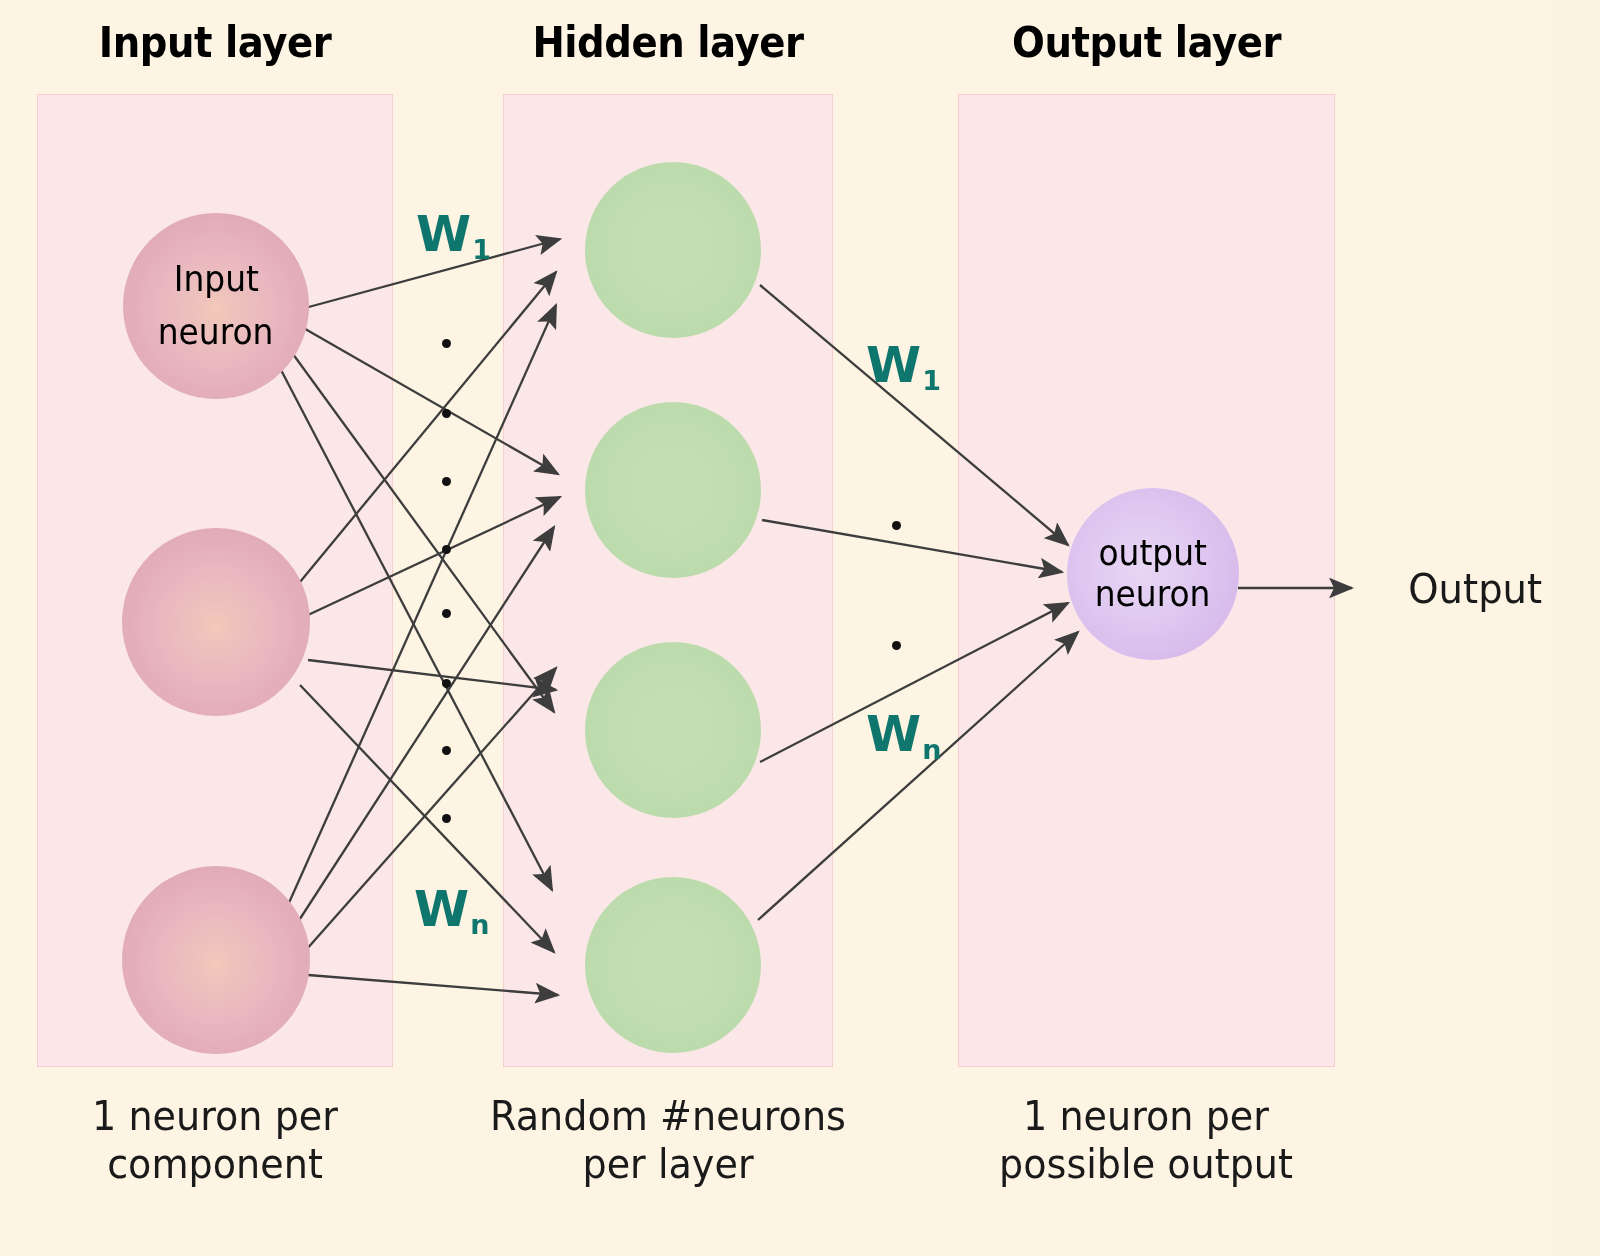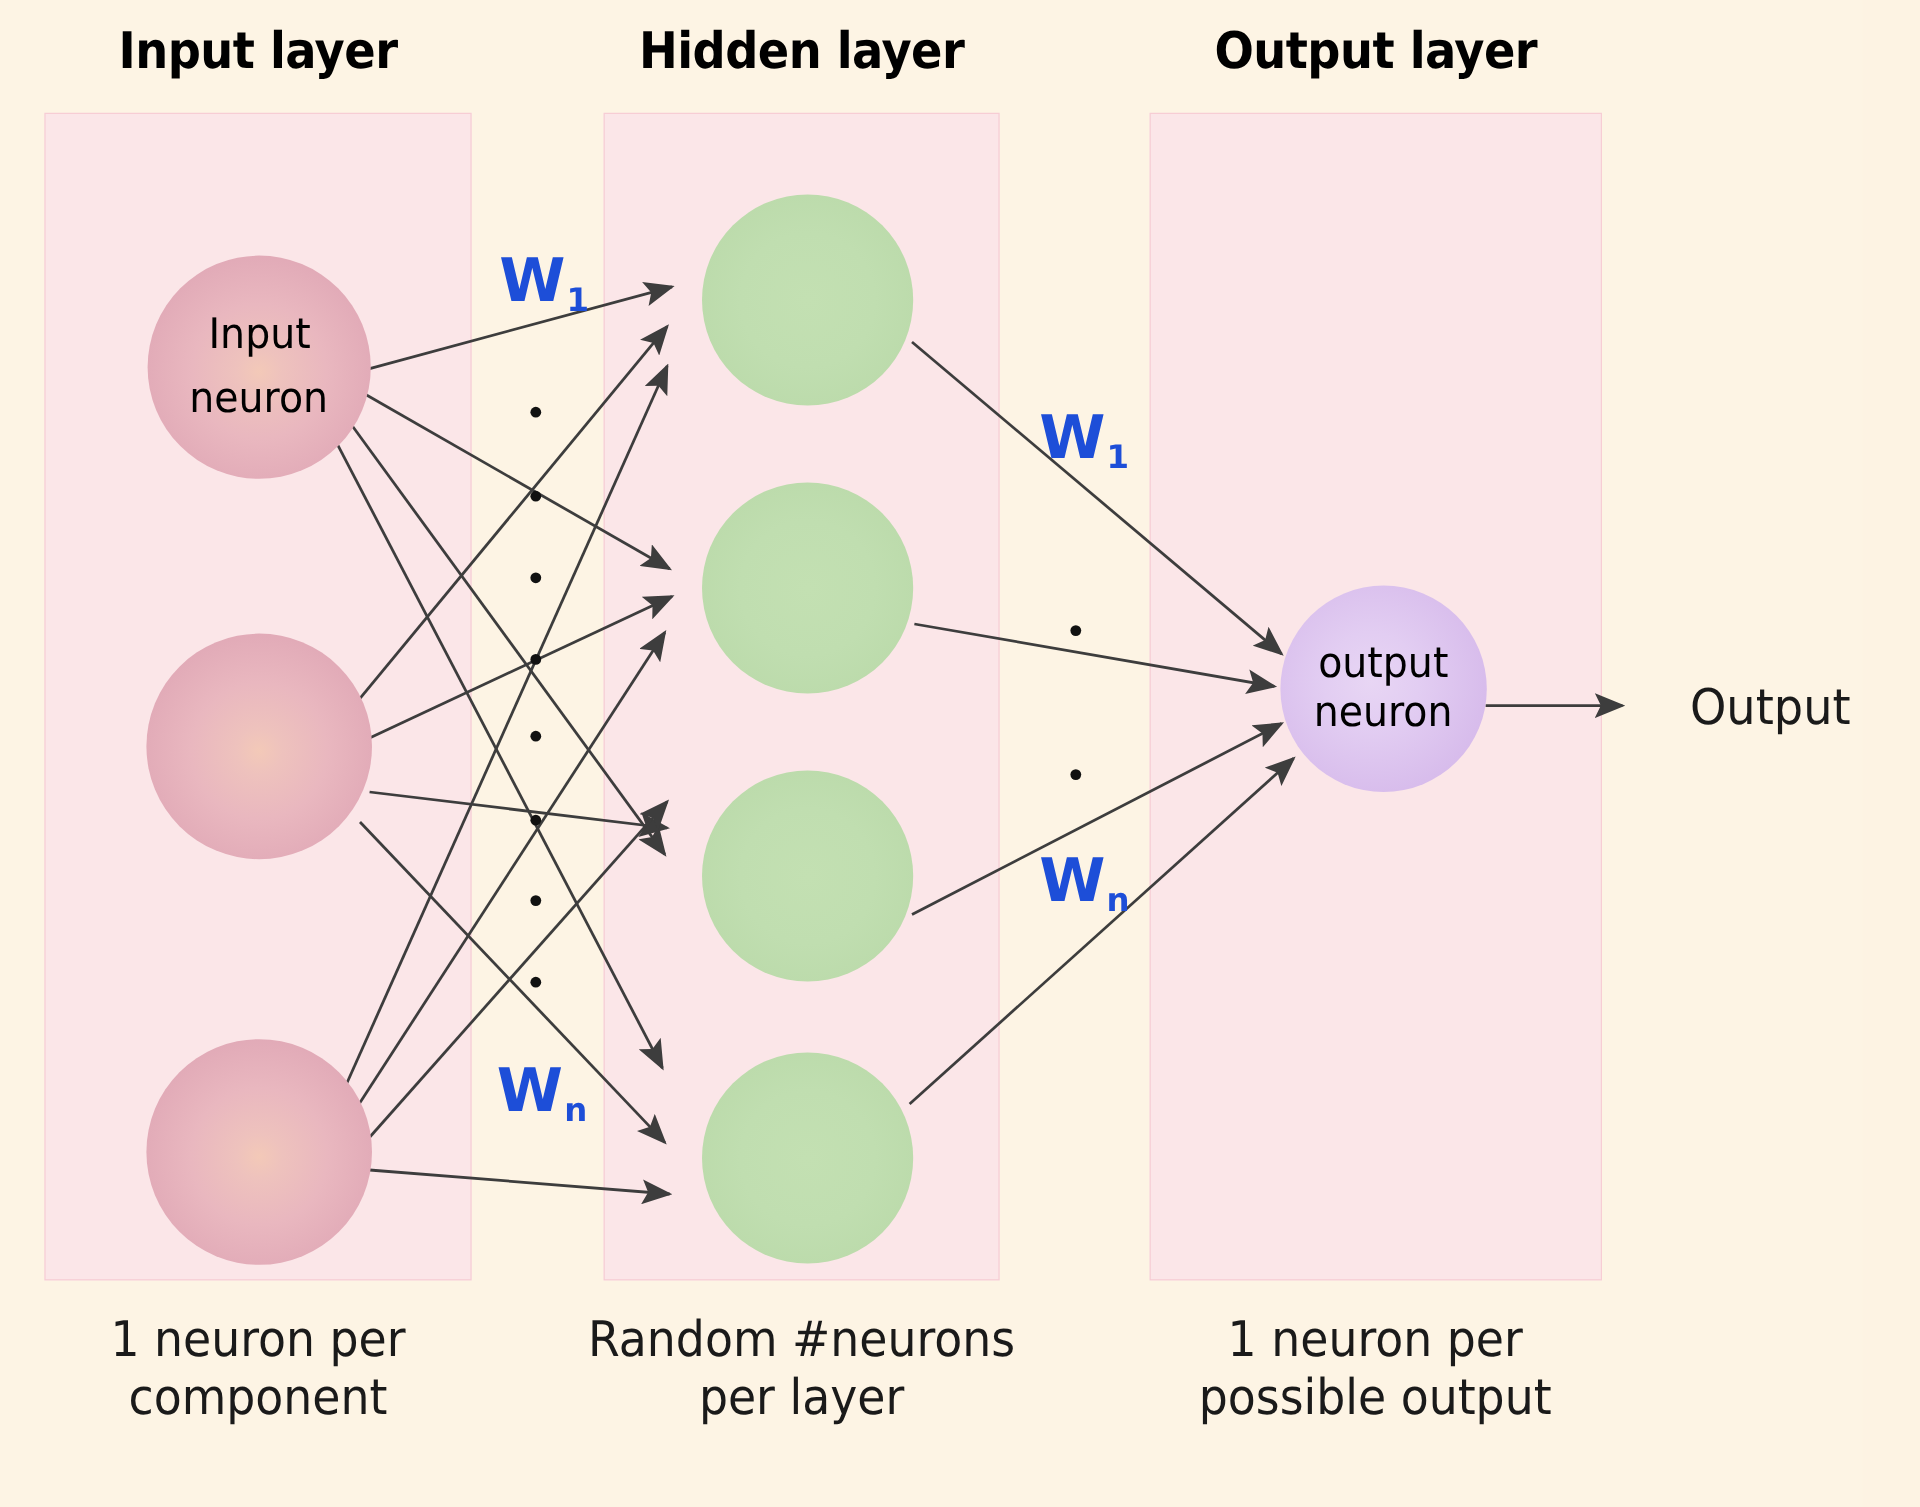--- a/index.html
+++ b/index.html
@@ -87,21 +87,21 @@
     height: 1256px;
     pointer-events: none;
   }
 
   
   .wlabel {
     position: absolute;
     font-family: "DejaVu Sans", sans-serif;
     font-weight: bold;
     font-size: 50px;
-    color: #1d4ed8;
+    color: #0f766e;
     white-space: nowrap;
   }
   .wlabel sub {
     font-size: 27px;
     font-weight: bold;
     vertical-align: baseline;
     position: relative;
     top: 8px;
     left: 1px;
   }

